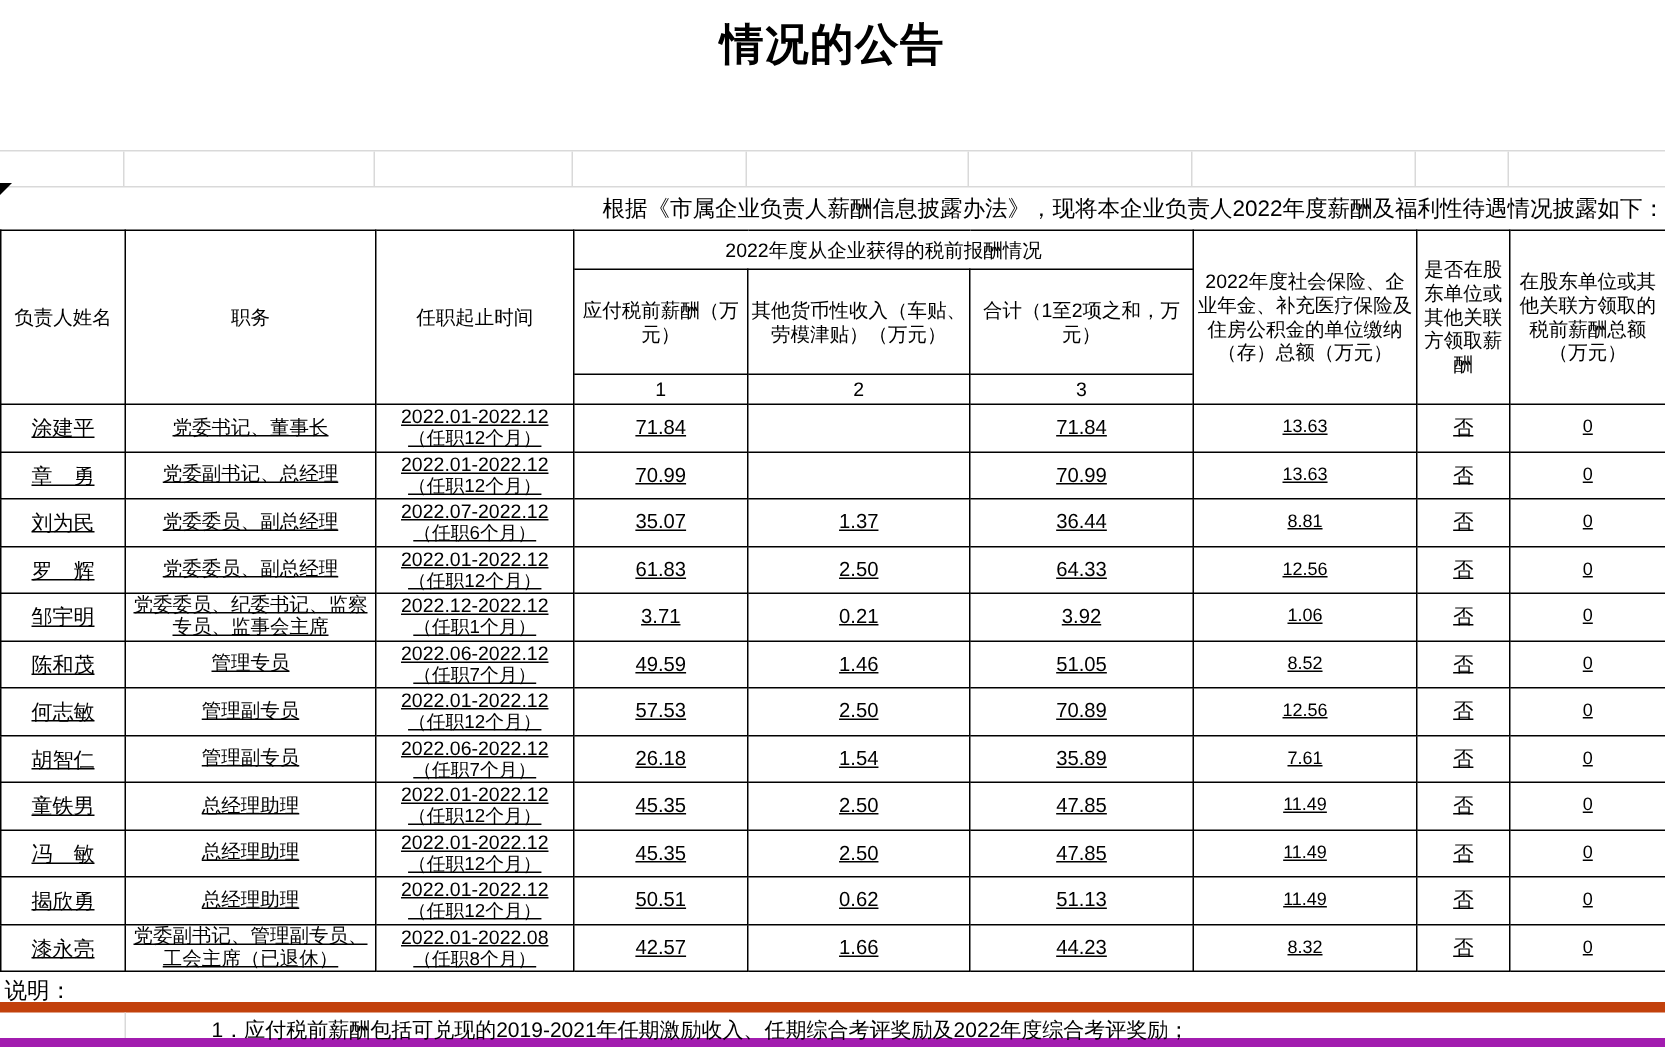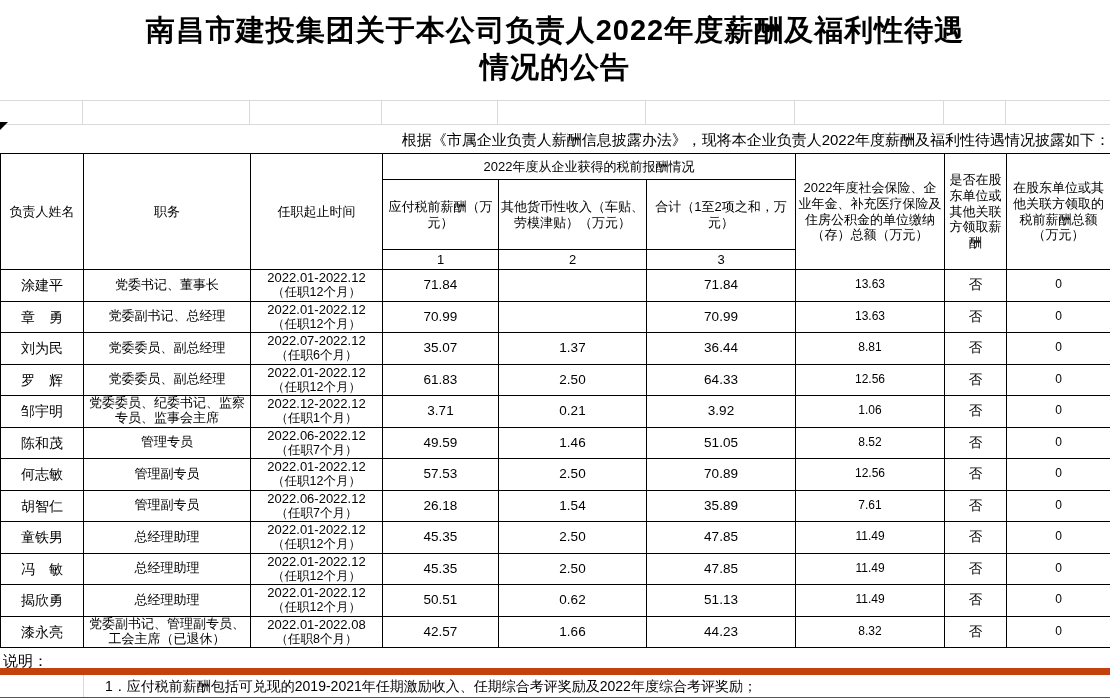--- a/index.html
+++ b/index.html
@@ -36,50 +36,49 @@
     border:1px solid #000;text-align:center;vertical-align:middle;
     padding:0 2px;overflow:hidden;box-sizing:border-box;
   }
   table.salary thead th{font-weight:normal;font-size:13px;line-height:1.22;}
   tr.h-a{height:26px;}
   tr.h-b{height:70px;}
   tr.h-c{height:20px;}
   th.big{font-size:14px;}
   th.grp{font-size:13.5px;margin-top:44px;}
   th.mini{font-size:12.5px;}
-  tbody tr{height:31.5px;}
+  tbody tr{height:31.5px;text-decoration:underline;}
   tbody td{font-size:13.5px;line-height:1.15;}
   td.name{font-size:14px;}
   td.pos{font-size:13px;}
   td.term .l1{font-size:13px;line-height:14px;}
   td.term .l2{font-size:12.5px;line-height:14px;}
   td.small{font-size:12px;}
   
   .notes-label-row{
     position:absolute;top:647px;left:0;width:1110px;height:28px;
     border-bottom:7px solid #c2410c;box-sizing:border-box;
     font-size:15px;line-height:28px;padding-left:3px;
   }
   .note-row{
     position:absolute;top:675px;left:0;width:1110px;height:23px;
-    border-bottom:1px solid #a21caf;box-sizing:border-box;
-    font-size:14px;line-height:22px;
+    border-bottom:6px solid #a21caf;box-sizing:border-box;
+    font-size:14px;line-height:22px;padding-left:36px;
   }
   .note-row .note-vline{
     position:absolute;left:83px;top:0;width:1px;height:100%;background:#d9d9d9;
   }
   .note-row .note-text{margin-left:105px;white-space:nowrap;}
 </style>
 </head>
 <body>
 
 <div class="page">
 
   <div class="title">
-    <div>南昌市建投集团关于本公司负责人2022年度薪酬及福利性待遇</div>
     <div>情况的公告</div>
   </div>
 
   <div class="grid-row">
     <div class="gcell" style="width:83px"></div>
     <div class="gcell" style="width:167px"></div>
     <div class="gcell" style="width:132px"></div>
     <div class="gcell" style="width:116px"></div>
     <div class="gcell" style="width:148px"></div>
     <div class="gcell" style="width:149px"></div>

